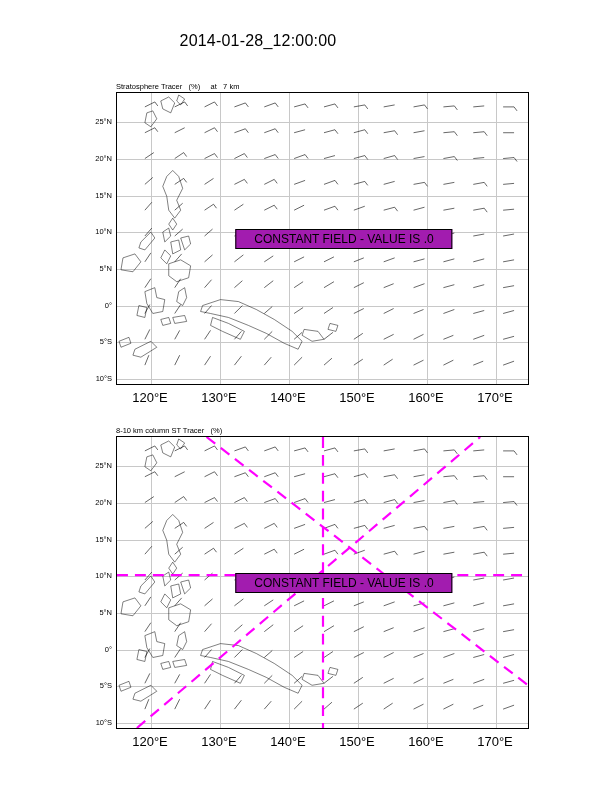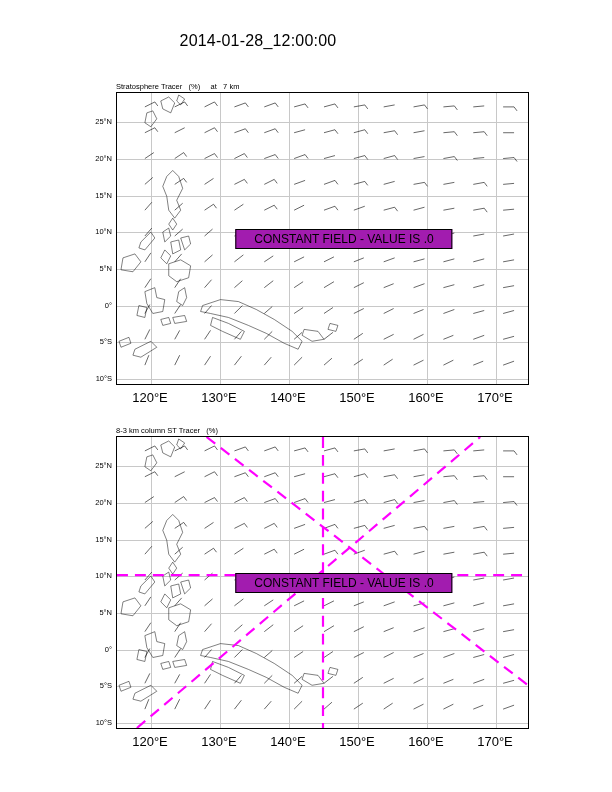--- a/index.html
+++ b/index.html
@@ -337,21 +337,21 @@
     <div class="tick-label-y" style="left:82px; width:30px; top:231px;">10°N</div>
     <div class="tick-label-y" style="left:82px; width:30px; top:268px;">5°N</div>
     <div class="tick-label-y" style="left:82px; width:30px; top:305px;">0°</div>
     <div class="tick-label-y" style="left:82px; width:30px; top:341px;">5°S</div>
     <div class="tick-label-y" style="left:82px; width:30px; top:378px;">10°S</div>
   </div>
 
   <div class="panel" style="left:0; top:0; width:612px; height:792px;">
 
     <div class="panel-captions" style="left:116px; top:406px;">
-      <div>8-3 km column ST Tracer   (%)</div>
+      <div>8-10 km column ST Tracer   (%)</div>
       <div>Wind  (kts)    at  12 km</div>
     </div>
 
     <div class="plot-frame" style="left:116px; top:436px; width:413px; height:293px;">
 
       <div class="grid-line grid-v" style="left:34px;"></div>
       <div class="grid-line grid-v" style="left:103px;"></div>
       <div class="grid-line grid-v" style="left:172px;"></div>
       <div class="grid-line grid-v" style="left:241px;"></div>
       <div class="grid-line grid-v" style="left:310px;"></div>

